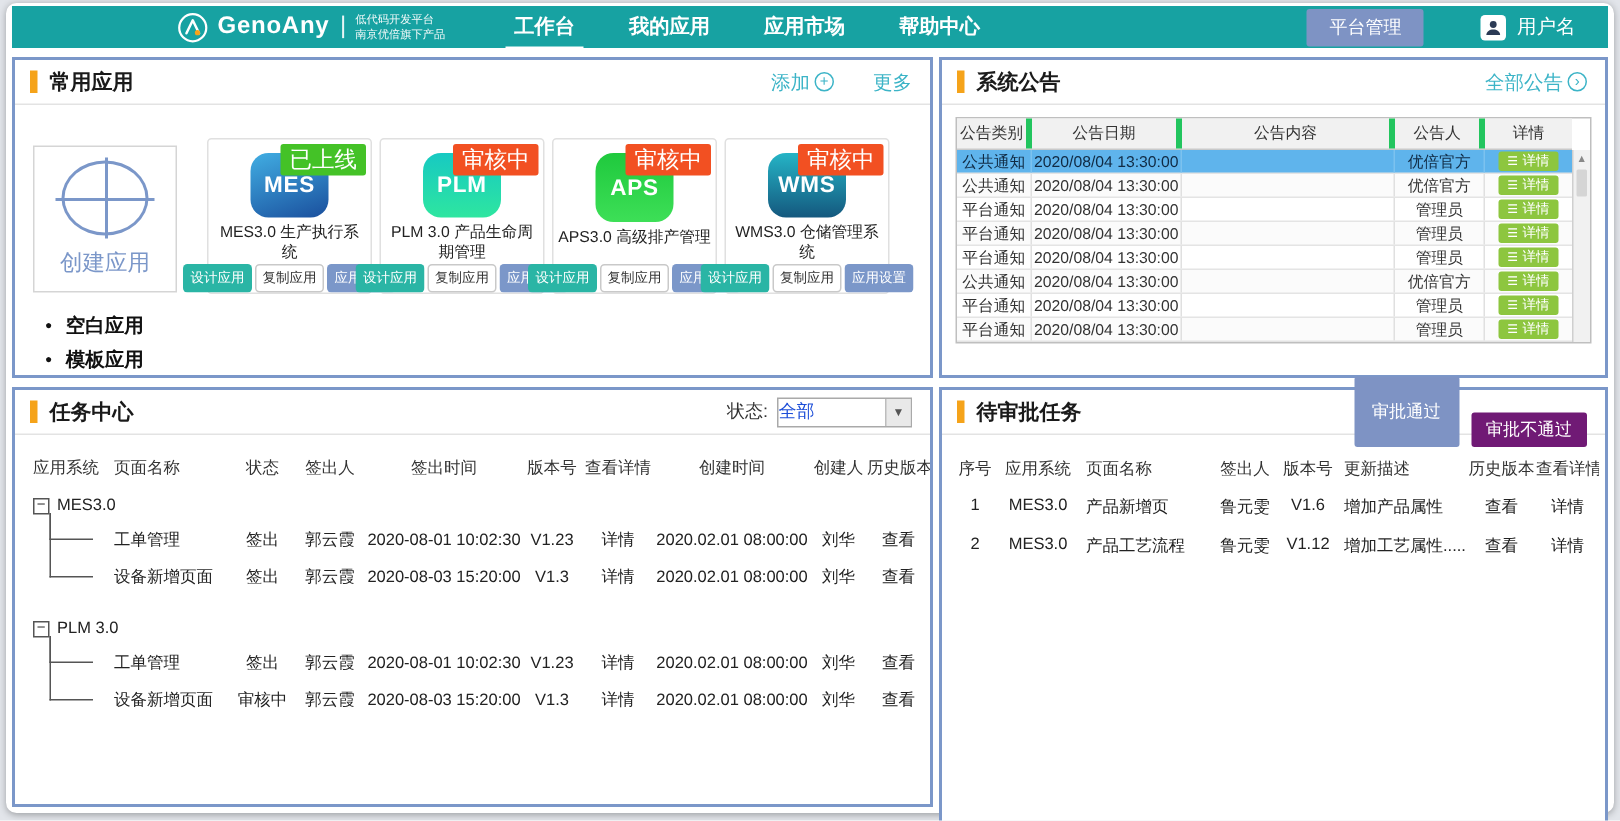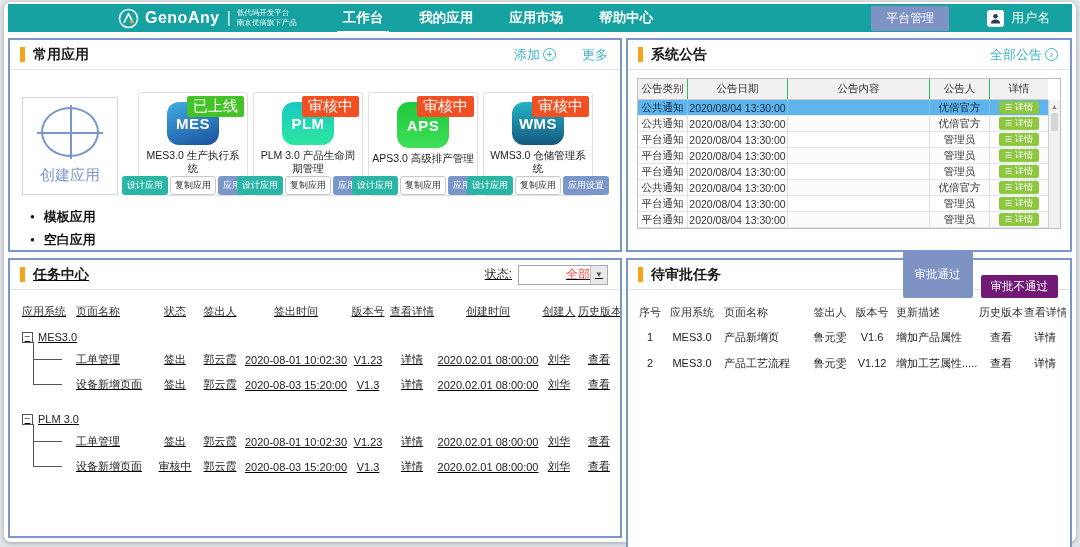--- a/index.html
+++ b/index.html
@@ -19,21 +19,21 @@
   .nav-item.active::after { content:''; position:absolute; left:-4px; right:-4px; bottom:-1px; height:2px; background:#fff; }
   .platform-btn { margin-left:216px; background:#7e93c4; color:#fff; font-size:12px; border:none; padding:4px 15px; border-radius:2px; cursor:pointer; }
   .user-wrap { display:flex; align-items:center; gap:7px; margin-left:38px; }
   .avatar { width:17px; height:17px; background:#fff; border-radius:3px; display:flex; align-items:center; justify-content:center; }
   .user-name { font-size:13px; }
 
   
   .panel { position:absolute; background:#fff; border:2px solid #7b97c9; }
   .p1 { left:8px;  top:38px;  width:614px; height:214px; }
   .p2 { left:626px; top:38px; width:446px; height:214px; }
-  .p3 { left:8px;  top:258px; width:614px; height:280px;text-decoration:underline; }
+  .p3 { left:8px;  top:258px; width:614px; height:280px; }
   .p4 { left:626px; top:258px; width:446px; height:350px; }
   .phead { display:flex; align-items:center; height:30px; padding:0 12px 0 10px; border-bottom:1px solid #e3e3e3; }
   .ptitle { display:flex; align-items:center; font-size:14px; font-weight:bold; color:#1a1a1a; }
   .ptitle::before { content:''; width:5px; height:15px; background:#f5a31a; margin-right:8px; }
   .plink { color:#3cb4c7; font-size:13px; cursor:pointer; display:flex; align-items:center; gap:3px; }
   .circle-glyph { display:inline-flex; width:13px; height:13px; border:1px solid #3cb4c7; border-radius:50%; align-items:center; justify-content:center; font-size:10px; line-height:1; }
 
   
   .apps-row { display:flex; padding:8px 8px 0 12px; }
   .left-col { width:116px; }
@@ -52,36 +52,36 @@
   .app-btns { display:flex; gap:2px; margin-top:1px; }
   .mini-btn { font-size:9px; padding:2px 4px; border-radius:3px; border:1px solid transparent; cursor:pointer; white-space:nowrap; }
   .mb-design { background:#2ab5a5; color:#fff; }
   .mb-copy { background:#fff; color:#333; border-color:#c9c9c9; }
   .mb-set { background:#7b97c9; color:#fff; }
 
   
   .ann-table { position:relative; margin:8px 9px 0; border:1px solid #bfbfbf; padding-right:12px; font-size:10.5px; }
   .ann-head, .ann-row { display:grid; grid-template-columns:50px 100px 1fr 60px 58px; }
   .ann-head { height:21px; background:#f1f1f1; border-bottom:1px solid #c9c9c9; font-weight:400; color:#333; }
-  .ann-head > div { display:flex; align-items:center; justify-content:center; border-right:1px solid #22c55e; }
+  .ann-head > div { display:flex; align-items:center; justify-content:center; border-right:4px solid #22c55e; }
   .ann-row { height:16px; border-bottom:1px solid #e4e4e4; cursor:pointer; }
   .ann-row:nth-child(odd) { background:#fbfbfb; }
   .ann-row > div { display:flex; align-items:center; justify-content:center; border-right:1px solid #e0e0e0; color:#333; overflow:hidden; }
   .ann-row.selected { background:#5fb4ec; }
   .ann-row.selected > div { color:#102a43; border-right-color:#7cc2ef; }
   .detail-btn { display:inline-flex; align-items:center; gap:3px; background:#8dc63f; color:#fff; border:none; border-radius:2px; padding:0 6px; height:13px; font-size:9px; cursor:pointer; }
   .detail-btn .bars { font-size:8px; line-height:1; }
   .ann-scroll { position:absolute; top:21px; right:0; bottom:0; width:12px; background:#f1f1f1; border-left:1px solid #cfcfcf; }
   .ann-scroll .arr { display:block; text-align:center; color:#888; font-size:7px; padding-top:3px; }
   .ann-scroll .thumb { margin:3px 2px 0; height:18px; background:#d5d5d5; border-radius:1px; }
 
   
   .status-wrap { margin-left:auto; display:flex; align-items:center; gap:6px; font-size:12px; color:#333; }
   .select-box { width:90px; height:20px; border:1px solid #a9a9a9; display:flex; align-items:center; background:#fff; cursor:pointer; }
-  .select-box .val { flex:1; text-align:right; font-size:12px; color:#ef4444; }
+  .select-box .val { flex:1; text-align:left; font-size:12px; color:#1d4ed8; }
   .select-box .arrow-btn { width:17px; height:100%; background:#e9e9e9; border-left:1px solid #bdbdbd; display:flex; align-items:center; justify-content:center; font-size:8px; color:#555; }
   .tc-body { padding:8px 0 0 12px; font-size:11px; color:#222; }
   .tc-head, .tc-row { display:grid; grid-template-columns:54px 78px 42px 48px 104px 40px 48px 104px 38px 42px; align-items:center; }
   .tc-head { height:26px; color:#333; }
   .tc-head > div, .tc-row > div { text-align:center; white-space:nowrap; overflow:hidden; }
   .tc-head > div:nth-child(1), .tc-head > div:nth-child(2),
   .tc-row > div:nth-child(2) { text-align:left; }
   .tc-group-row { display:flex; align-items:center; height:20px; margin-top:3px; }
   .tc-group-row.g2 { margin-top:12px; }
   .tree-toggle { width:11px; height:11px; border:1px solid #555; background:#fff; display:inline-flex; align-items:center; justify-content:center; font-size:10px; line-height:1; margin-right:5px; cursor:pointer; color:#333; }
@@ -154,22 +154,22 @@
         <span>更多</span>
       </span>
     </div>
     <div class="apps-row">
       <div class="left-col">
         <div class="create-card">
           <span class="create-icon"></span>
           <span class="create-label">创建应用</span>
         </div>
         <div class="bullets">
+          <div class="bullet">空白应用</div>
           <div class="bullet">模板应用</div>
-          <div class="bullet">空白应用</div>
         </div>
       </div>
 
       <div class="app-card">
         <span class="app-badge" style="background:#44c227">已上线</span>
         <div class="app-icon" style="background:linear-gradient(160deg,#41aee3,#1a4f9d)">MES</div>
         <div class="app-name">MES3.0 生产执行系统</div>
         <div class="app-btns">
           <button class="mini-btn mb-design">设计应用</button>
           <button class="mini-btn mb-copy">复制应用</button>

